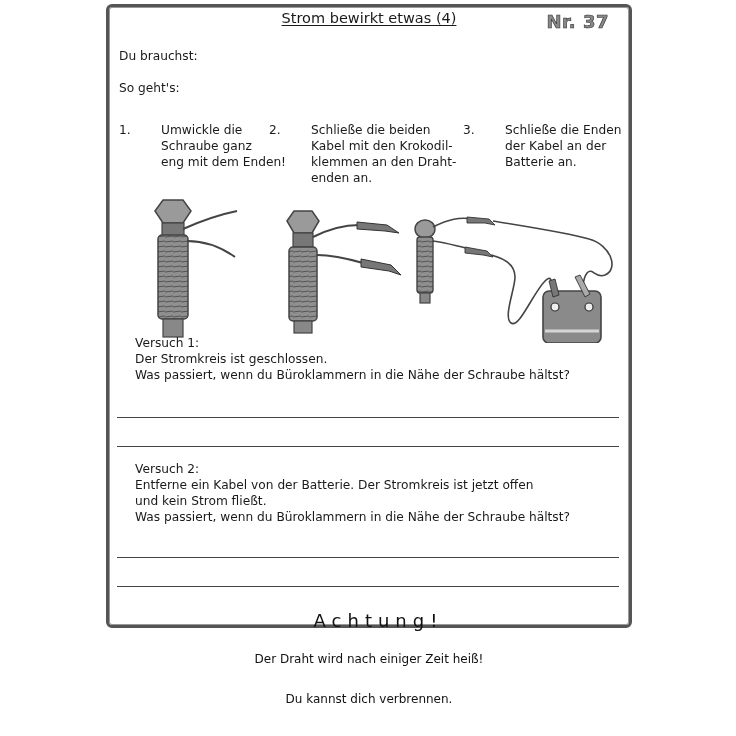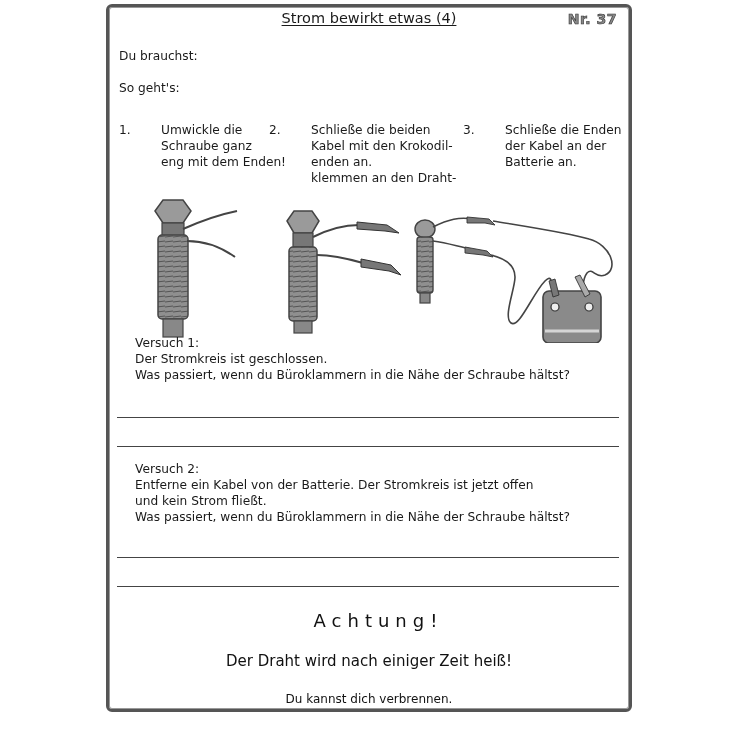--- a/index.html
+++ b/index.html
@@ -7,37 +7,37 @@
       width: 736px; height: 736px; background: #ffffff; overflow: hidden;
     }
     body {
       position: relative;
       font-family: "DejaVu Sans", sans-serif;
       color: #1a1a1a;
     }
     .sheet {
       position: absolute;
       left: 106px; top: 4px;
-      width: 526px; height: 708px;
+      width: 526px; height: 624px;
       border: 3px solid #555;
       border-radius: 6px;
       box-shadow: inset 0 0 0 1px #999;
       background: #fff;
     }
     .abs { position: absolute; }
     .title {
       left: 0; right: 0; top: 3px;
       text-align: center;
       font-size: 14.5px;
       text-decoration: underline;
       text-underline-offset: 2px;
     }
     .nr {
-      right: 12px; top: 4px;
-      font-size: 14px; font-weight: bold;
+      right: 20px; top: 4px;
+      font-size: 18px; font-weight: bold;
       color: #888;
       -webkit-text-stroke: 0.6px #333;
       letter-spacing: 0.5px;
     }
     .txt { font-size: 12.2px; line-height: 16px; white-space: nowrap; }
     .need-label { left: 10px; top: 41px; }
     .need-items { left: 103px; top: 41px; }
     .soghts { left: 10px; top: 73px; }
     .step { top: 115px; font-size: 12.2px; line-height: 16px; }
     .step .num { position: absolute; left: 0; top: 0; }
@@ -46,21 +46,21 @@
     .versuch { left: 16px; font-size: 12.2px; line-height: 16px; white-space: nowrap; margin-left: 10px; }
     .answer-line {
       left: 8px; width: 502px; height: 0;
       border-top: 1.5px solid #444;
     }
     .warn {
       left: 0; right: 0; text-align: center; white-space: nowrap;
       color: #111;
     }
     .warn-title { top: 603px; font-size: 18px; letter-spacing: 6px; padding-left: 19px; }
-    .warn-line1 { top: 645px; font-size: 15px; }
+    .warn-line1 { top: 645px; font-size: 12px; }
     .warn-line2 { top: 685px; font-size: 12px; }
   </style>
 </head>
 <body>
 
 <div class="sheet">
 
   <div class="abs title">Strom bewirkt etwas (4)</div>
   <div class="abs nr">Nr. 37</div>
 
@@ -73,22 +73,22 @@
       <div>Umwickle die</div>
       <div>Schraube ganz</div>
       <div>eng mit dem Enden!</div>
     </div>
   </div>
   <div class="abs step" style="left:160px;">
     <span class="num">2.</span>
     <div class="body">
       <div>Schließe die beiden</div>
       <div>Kabel mit den Krokodil-</div>
+      <div>klemmen an den Draht-</div>
       <div>enden an.</div>
-      <div>klemmen an den Draht-</div>
     </div>
   </div>
   <div class="abs step" style="left:354px;">
     <span class="num">3.</span>
     <div class="body">
       <div>Schließe die Enden</div>
       <div>der Kabel an der</div>
       <div>Batterie an.</div>
     </div>
   </div>

